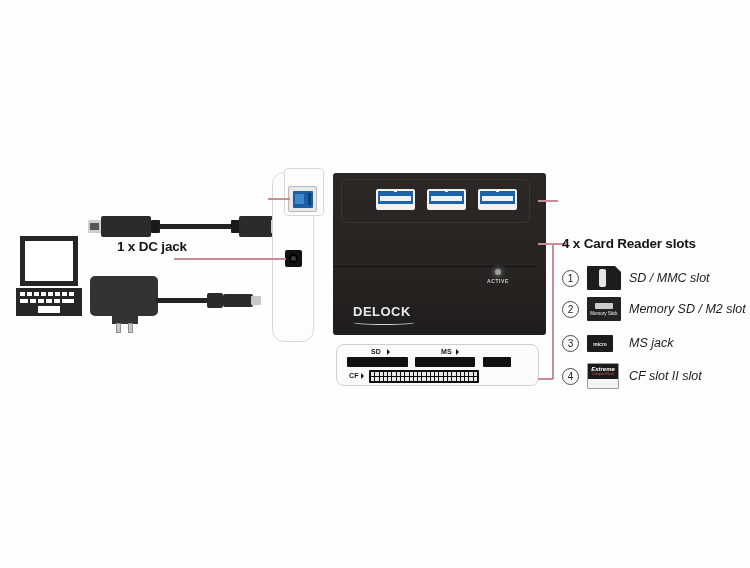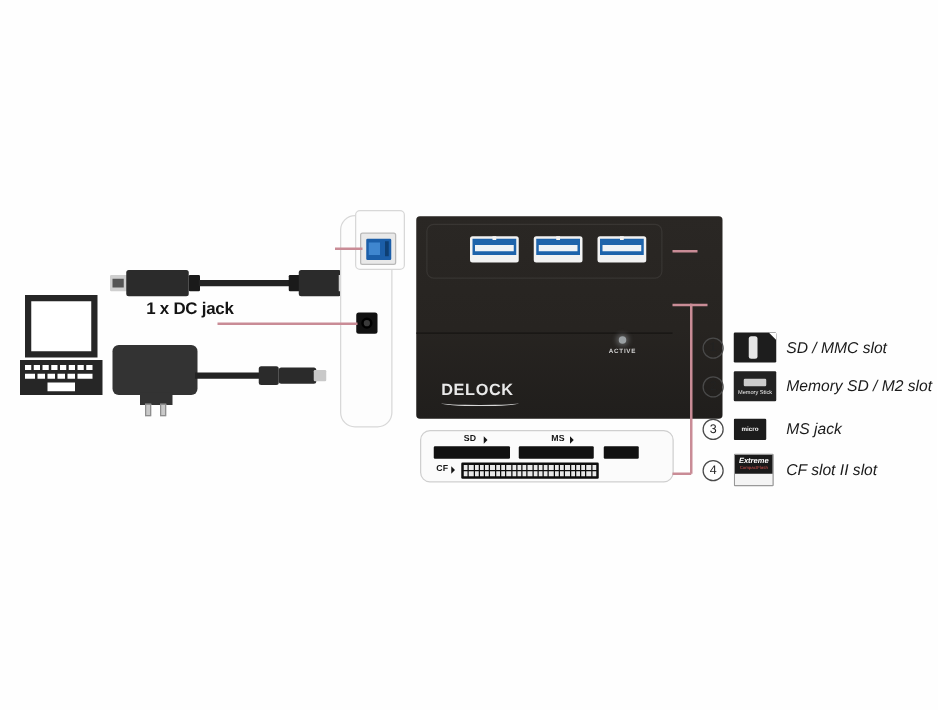--- a/index.html
+++ b/index.html
@@ -424,21 +424,21 @@
   <div class="abs rear-notch" style="left:284px; top:168px; width:40px; height:48px;"></div>
 
   <div class="abs typeb-housing" style="left:288px; top:186px; width:29px; height:26px;">
     <div class="typeb-port" style="width:20px; height:17px;"></div>
   </div>
 
   <div class="abs dc-jack" style="left:285px; top:250px; width:17px; height:17px;">
     <div class="dc-jack-hole"></div>
   </div>
 
-  <div class="abs hub-body" style="left:333px; top:173px; width:245px; height:162px;">
+  <div class="abs hub-body" style="left:333px; top:173px; width:213px; height:162px;">
 
     <div class="abs hub-top-bevel" style="left:8px; top:6px; width:189px; height:44px;"></div>
 
     <div class="abs hub-seam" style="left:0px; top:93px; width:205px;"></div>
 
     <div class="usb-a" style="left:43px; top:16px; width:39px; height:21px;">
       <div class="usb-a-inner"></div>
       <div class="usb-a-tongue"></div>
       <div class="usb-a-notch"></div>
     </div>
@@ -536,20 +536,21 @@
 
   <div class="abs label-bold" style="left:96px; top:240px;margin-left:21px;">1 x DC jack</div>
   <div class="abs lead-h" style="left:174px; top:258px; width:112px;"></div>
 
   <div class="abs lead-h" style="left:538px; top:200px; width:20px;"></div>
 
   <div class="abs lead-h" style="left:552px; top:243px; width:14px;"></div>
   <div class="abs lead-v" style="left:552px; top:243px; height:136px;"></div>
   <div class="abs lead-h" style="left:538px; top:243px; width:15px;"></div>
   <div class="abs lead-h" style="left:538px; top:378px; width:15px;"></div>
+  <div class="abs label-bold" style="left:562px; top:237px;">4 x Card Reader slots</div>
 
   <div class="legend-row" style="left:562px; top:266px;">
     <div class="num-circle">1</div>
     <div class="card-thumb thumb-sd">
       <div class="thumb-sd-chip"></div>
     </div>
     <div class="label-reg">SD / MMC slot</div>
   </div>
 
   <div class="legend-row" style="left:562px; top:297px;">

